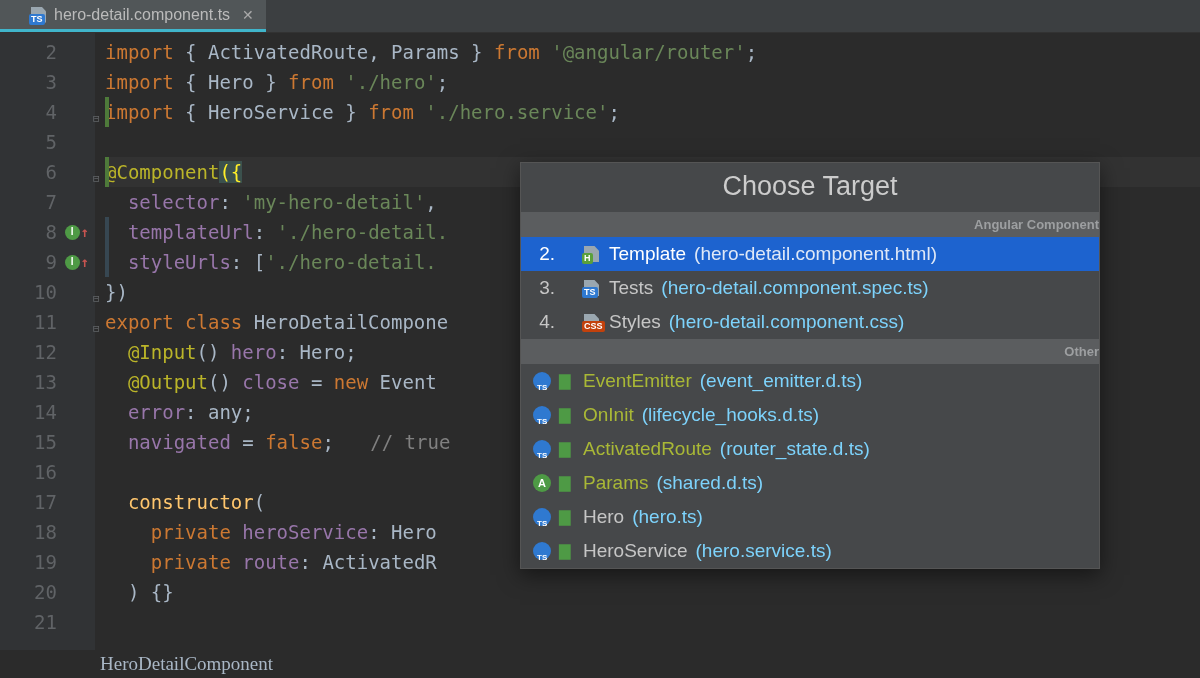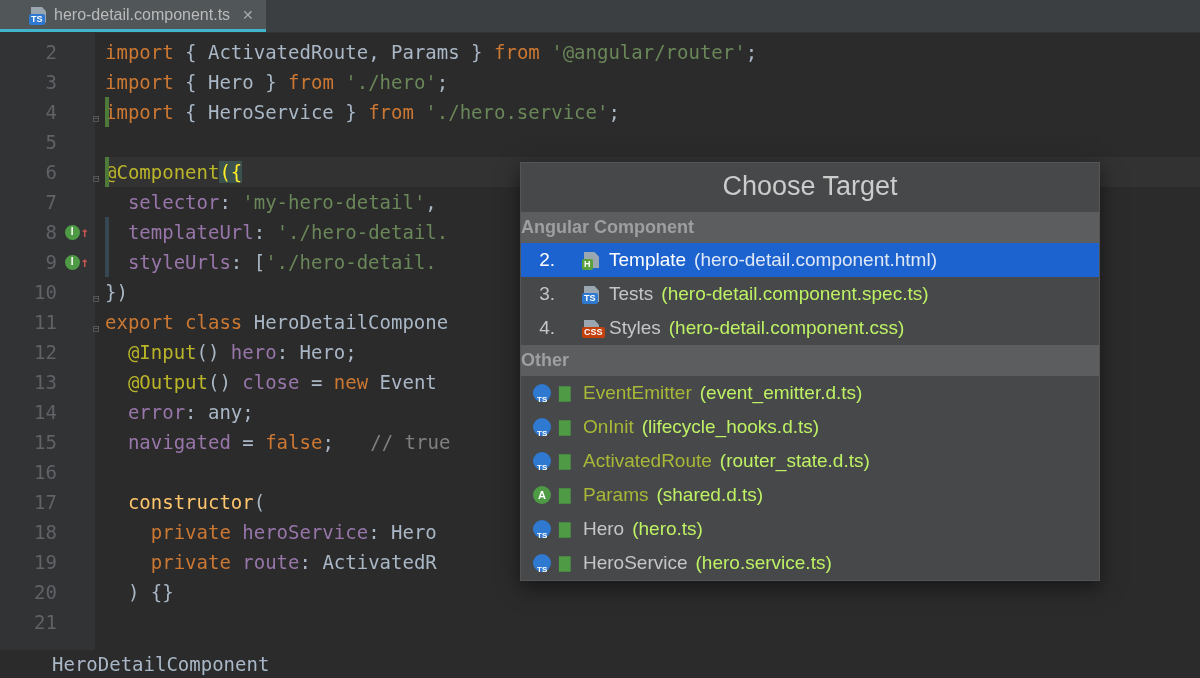--- a/index.html
+++ b/index.html
@@ -138,22 +138,23 @@
   .prop{ color:#9876aa;margin-top:36px; }
   .cmt { color:#808080;margin-left:25px; }
   .num { color:#6897bb; }
   .fn  { color:#ffc66d; }
   
   .status {
     height: 28px;
     line-height: 28px;
     background: #2b2b2b;
     color: #a9b7c6;
-    padding-left: 52px;
+    padding-left: 100px;
     font-size: 19px;
+    font-family: Liberation Serif, serif;
   }
   
   .popup {
     position: absolute;
     left: 520px;
     top: 162px;
     width: 580px;
     background: #46484a;
     box-shadow: 0 6px 20px rgba(0,0,0,.5);
     border: 1px solid #555;
@@ -162,37 +163,37 @@
   }
   .popup-title {
     text-align: center;
     color: #cccccc;
     padding: 8px 0 10px 0;
     font-size: 27px;
   }
   .popup-section {
     background: #5b5d5f;
     color: #9d9fa1;
-    text-align: left;
+    text-align: right;
     font-weight: bold;
     padding: 5px 0;
-    font-size: 18px;
+    font-size: 13px;
   }
   .popup-item {
     display: flex;
     align-items: center;
     gap: 8px;
     padding: 4px 12px;
     height: 34px;
     color: #c6c6c6;
   }
   .popup-item.selected { background: #1d63cf; color: #ffffff; }
   .popup-item .num { color: inherit; width: 22px; text-align:right; }
   .popup-item.selected .dim { color: #dfe8f7; }
-  .popup-item .dim { color: #bef264; }
+  .popup-item .dim { color: #7dd3fc; }
   .popup-item .olive { color: #a9b836; }
   .ts-round {
     width:18px;height:18px;border-radius:50%;
     background:#2f79d0;position:relative;display:inline-block;
     flex-shrink:0;
   }
   .ts-round::after{
     content:"TS";position:absolute;bottom:-2px;left:4px;
     font-size:8px;font-weight:bold;color:#fff;font-family:sans-serif;
   }

